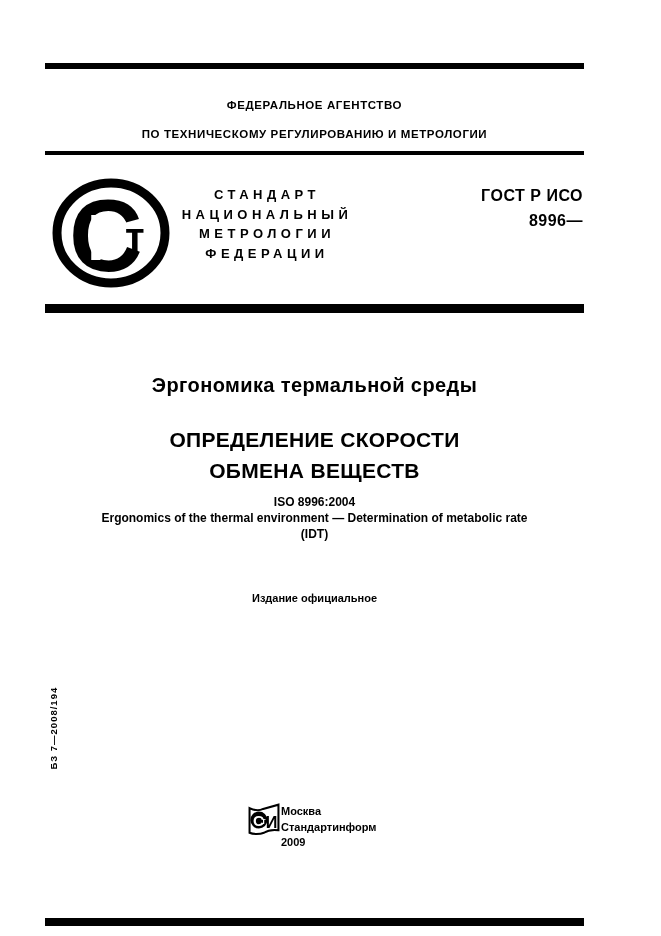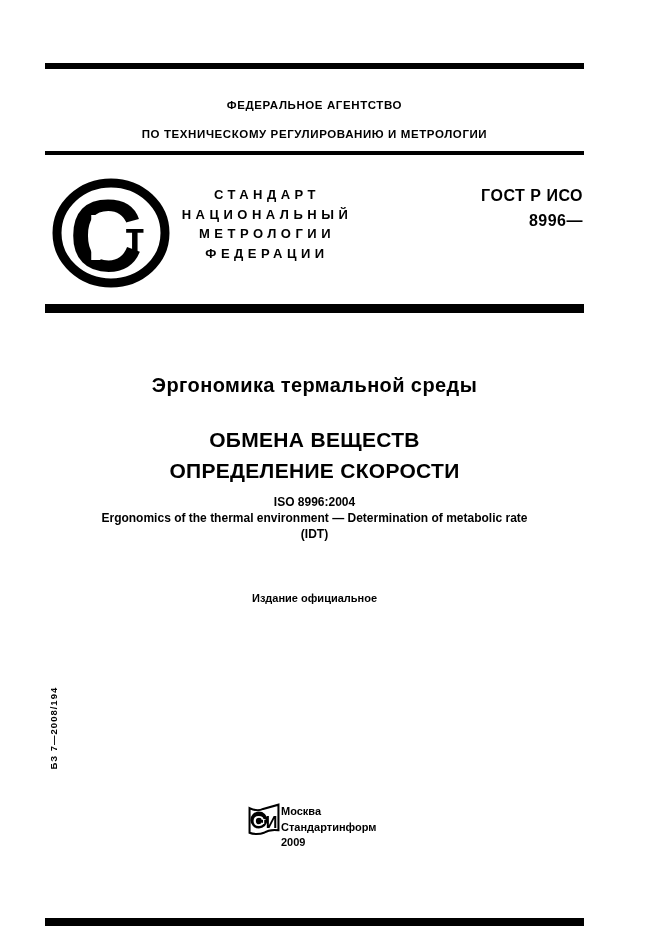--- a/index.html
+++ b/index.html
@@ -69,22 +69,22 @@
   <div class="abs designation">
     <div>ГОСТ Р ИСО</div>
     <div>8996—</div>
   </div>
 
   <div class="bar" style="top:304px;height:9px;"></div>
 
   <div class="abs ctr b subject">Эргономика термальной среды</div>
 
   <div class="abs ctr b main-title">
+    <div>ОПРЕДЕЛЕНИЕ СКОРОСТИ</div>
     <div>ОБМЕНА ВЕЩЕСТВ</div>
-    <div>ОПРЕДЕЛЕНИЕ СКОРОСТИ</div>
   </div>
 
   <div class="abs ctr b iso-block">
     <div>ISO 8996:2004</div>
     <div>Ergonomics of the thermal environment — Determination of metabolic rate</div>
     <div>(IDT)</div>
   </div>
 
   <div class="abs ctr b edition">Издание официальное</div>
 

